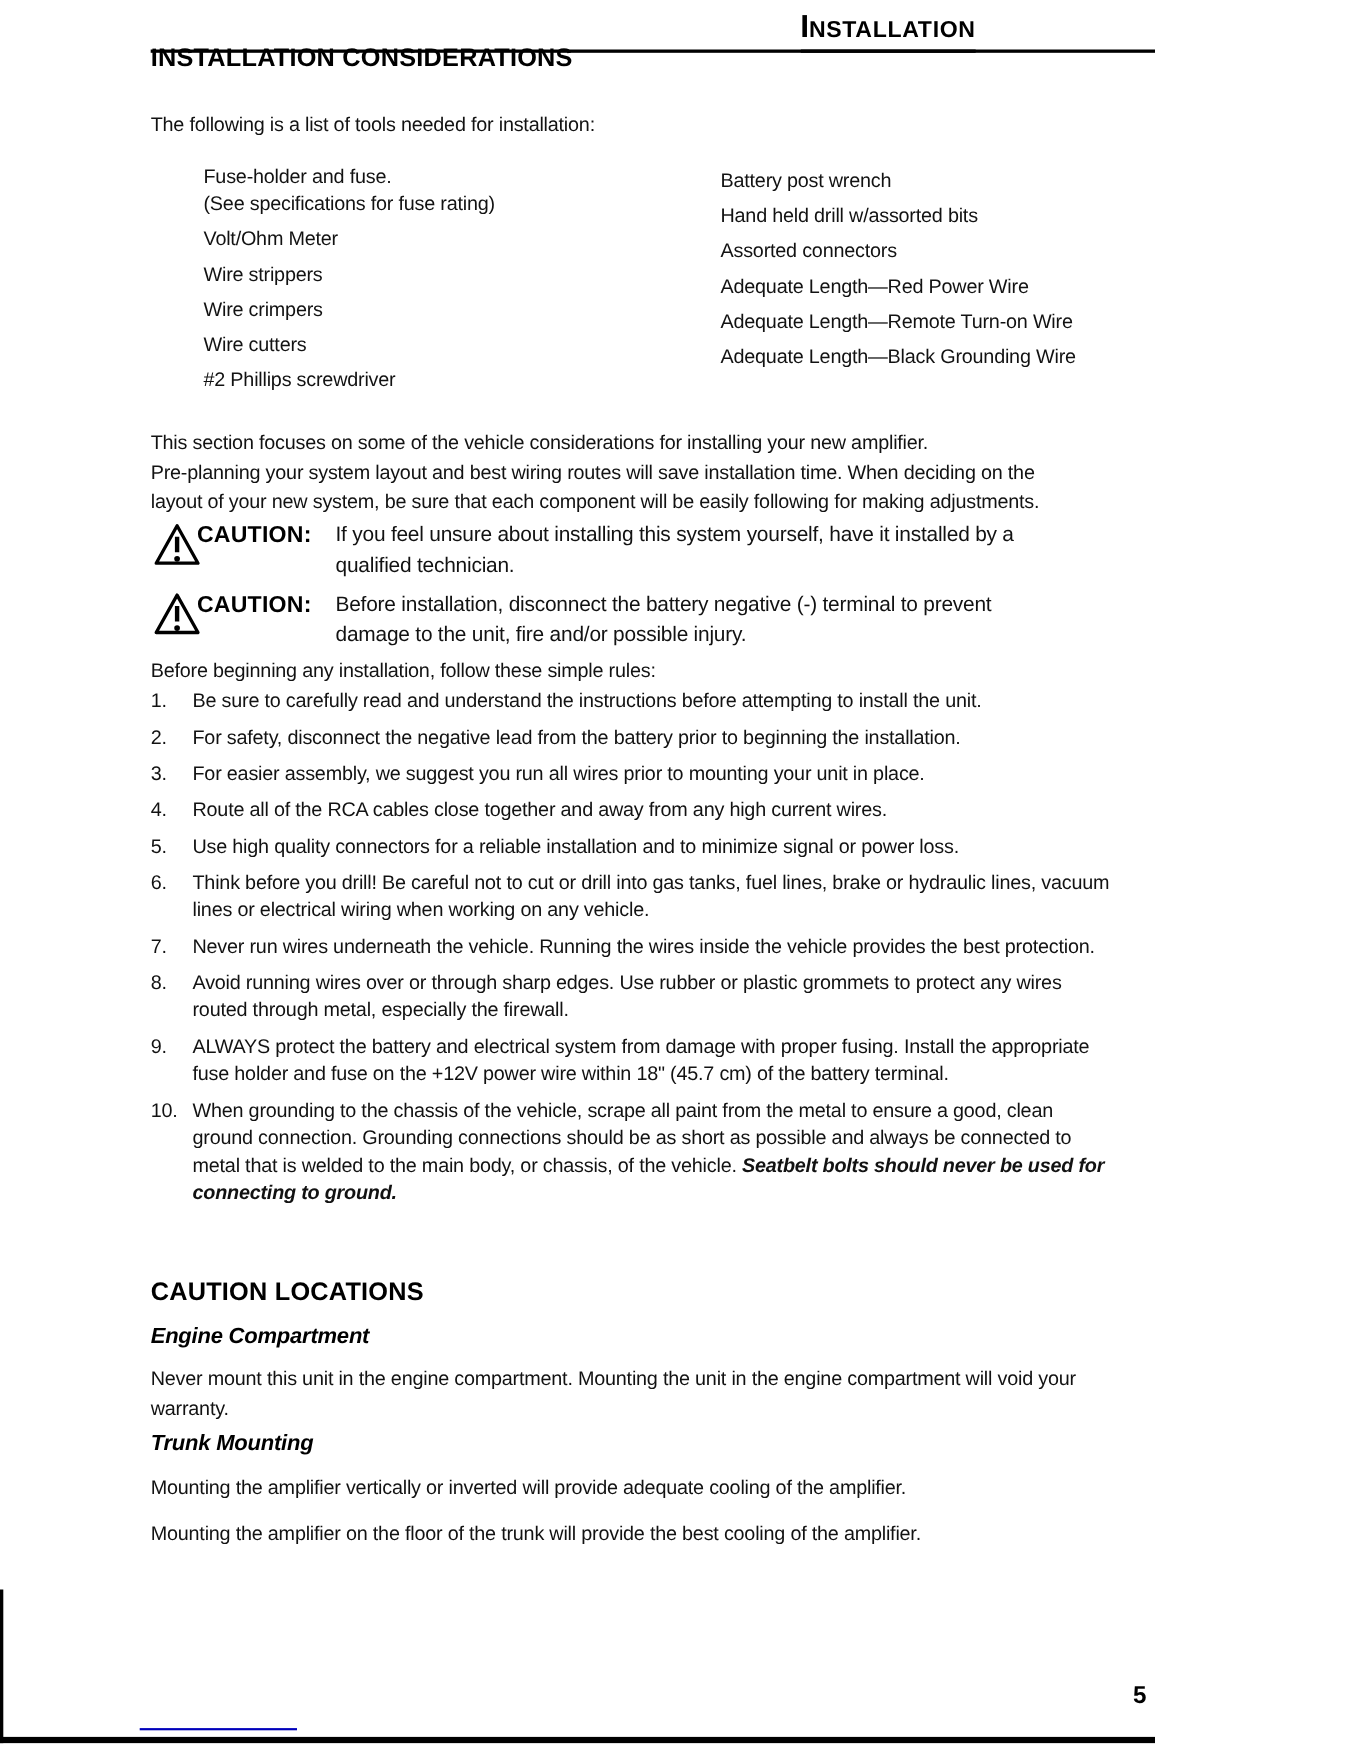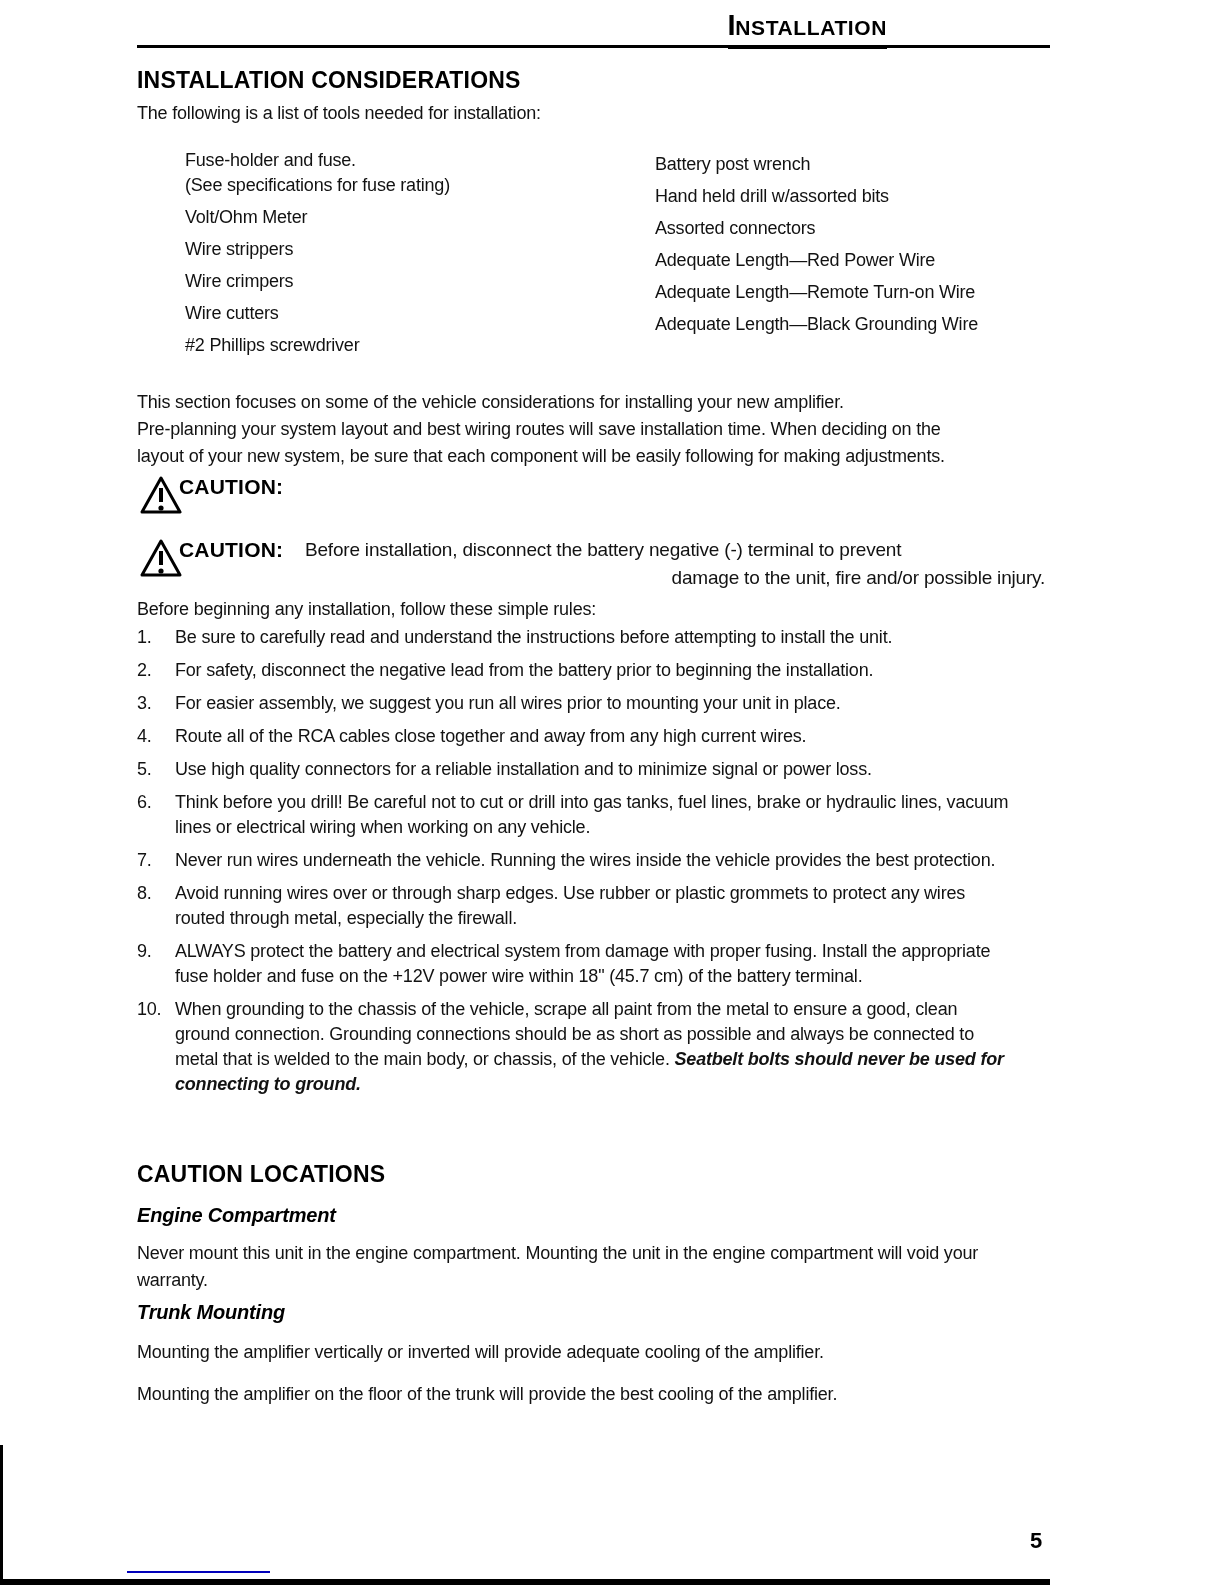--- a/index.html
+++ b/index.html
@@ -42,21 +42,21 @@
 </head>
 <body>
 
 <div class="page">
 
   <div class="hdr-title">
     <span class="cap">I</span><span class="rest">NSTALLATION</span>
   </div>
   <div class="hdr-rule"></div>
 
-  <div class="h1" style="top:68px;">INSTALLATION CONSIDERATIONS</div>
+  <div class="h1" style="top:40px;">INSTALLATION CONSIDERATIONS</div>
 
   <div class="abs" style="top:101px;">The following is a list of tools needed for installation:</div>
 
   <div class="tools">
     <ul class="col-left">
       <li class="tight">Fuse-holder and fuse.</li>
       <li>(See specifications for fuse rating)</li>
       <li>Volt/Ohm Meter</li>
       <li>Wire strippers</li>
       <li>Wire crimpers</li>
@@ -82,35 +82,37 @@
   <div class="caution" style="top:473px;">
     <span class="tri">
       <svg width="44" height="40" viewBox="0 0 44 40">
         <path d="M22 3 L41 37 L3 37 Z" fill="none" stroke="#000" stroke-width="3" stroke-linejoin="round"></path>
         <line x1="22" y1="13" x2="22" y2="27" stroke="#000" stroke-width="4"></line>
         <circle cx="22" cy="33" r="2.6" fill="#000"></circle>
       </svg>
     </span>
     <span class="label">CAUTION:</span>
     <div class="body">
+      <span class="ln" style="display:block;">If you feel unsure about installing this system yourself, have it installed by a</span>
+      <span class="ln" style="display:block;">qualified technician.</span>
     </div>
   </div>
 
   <div class="caution" style="top:536px;">
     <span class="tri">
       <svg width="44" height="40" viewBox="0 0 44 40">
         <path d="M22 3 L41 37 L3 37 Z" fill="none" stroke="#000" stroke-width="3" stroke-linejoin="round"></path>
         <line x1="22" y1="13" x2="22" y2="27" stroke="#000" stroke-width="4"></line>
         <circle cx="22" cy="33" r="2.6" fill="#000"></circle>
       </svg>
     </span>
     <span class="label">CAUTION:</span>
     <div class="body">
       <span class="ln" style="display:block;">Before installation, disconnect the battery negative (-) terminal to prevent</span>
-      <span class="ln" style="display:block;text-align:right;">damage to the unit, fire and/or possible injury.</span>
+      <span class="ln" style="display:block;">damage to the unit, fire and/or possible injury.</span>
     </div>
   </div>
 
   <div class="abs" style="top:597px;">Before beginning any installation, follow these simple rules:</div>
 
   <div class="rules">
     <div class="rule"><span class="num">1.</span><span>Be sure to carefully read and understand the instructions before attempting to install the unit.</span></div>
     <div class="rule"><span class="num">2.</span><span>For safety, disconnect the negative lead from the battery prior to beginning the installation.</span></div>
     <div class="rule"><span class="num">3.</span><span>For easier assembly, we suggest you run all wires prior to mounting your unit in place.</span></div>
     <div class="rule"><span class="num">4.</span><span>Route all of the RCA cables close together and away from any high current wires.</span></div>

